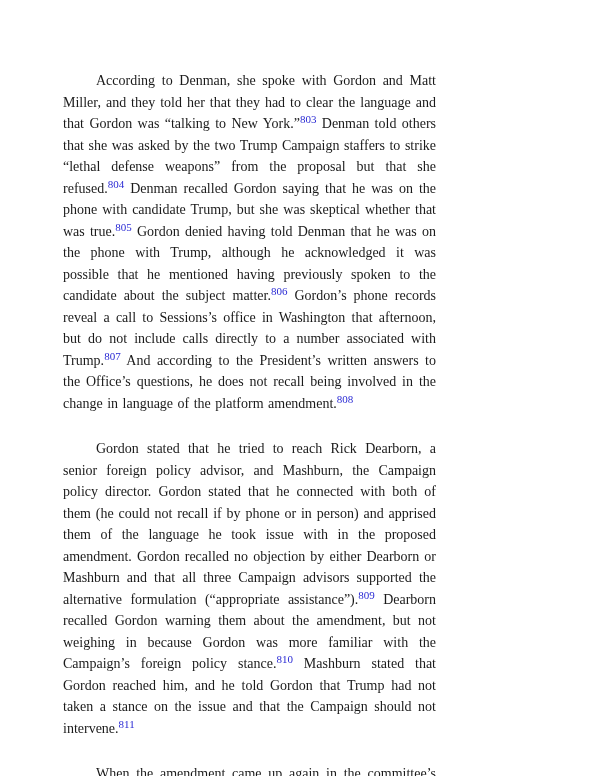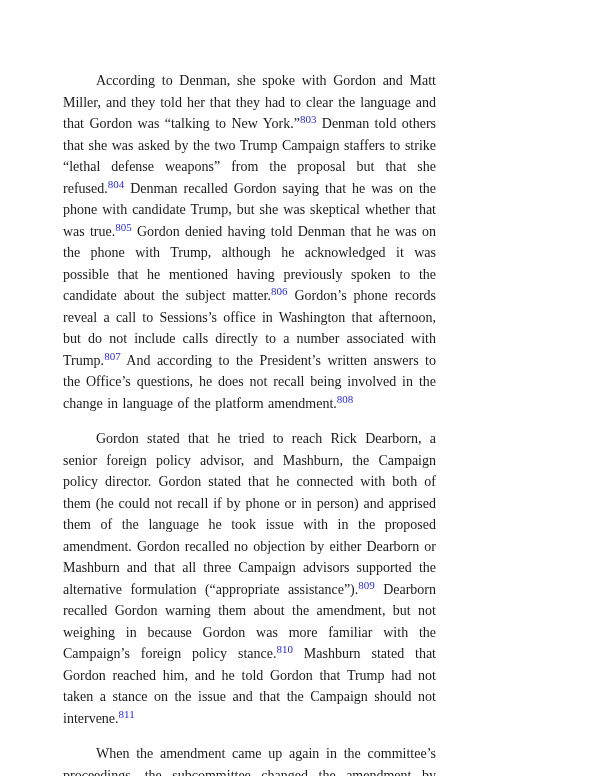--- a/index.html
+++ b/index.html
@@ -18,21 +18,21 @@
     font-size: 14px;
     line-height: 21.5px;
     color: #1a1a1a;
   }
   .para {
     text-align: justify;
     text-indent: 33px;
     word-spacing: 1px;
   }
   .para + .para {
-    margin-top: 14px;
+    margin-top: 24px;
   }
   sup.fn {
     font-size: 11px;
     line-height: 0;
     position: relative;
     top: -5px;
     vertical-align: baseline;
     color: #2a2ad4;
     cursor: pointer;
   }

